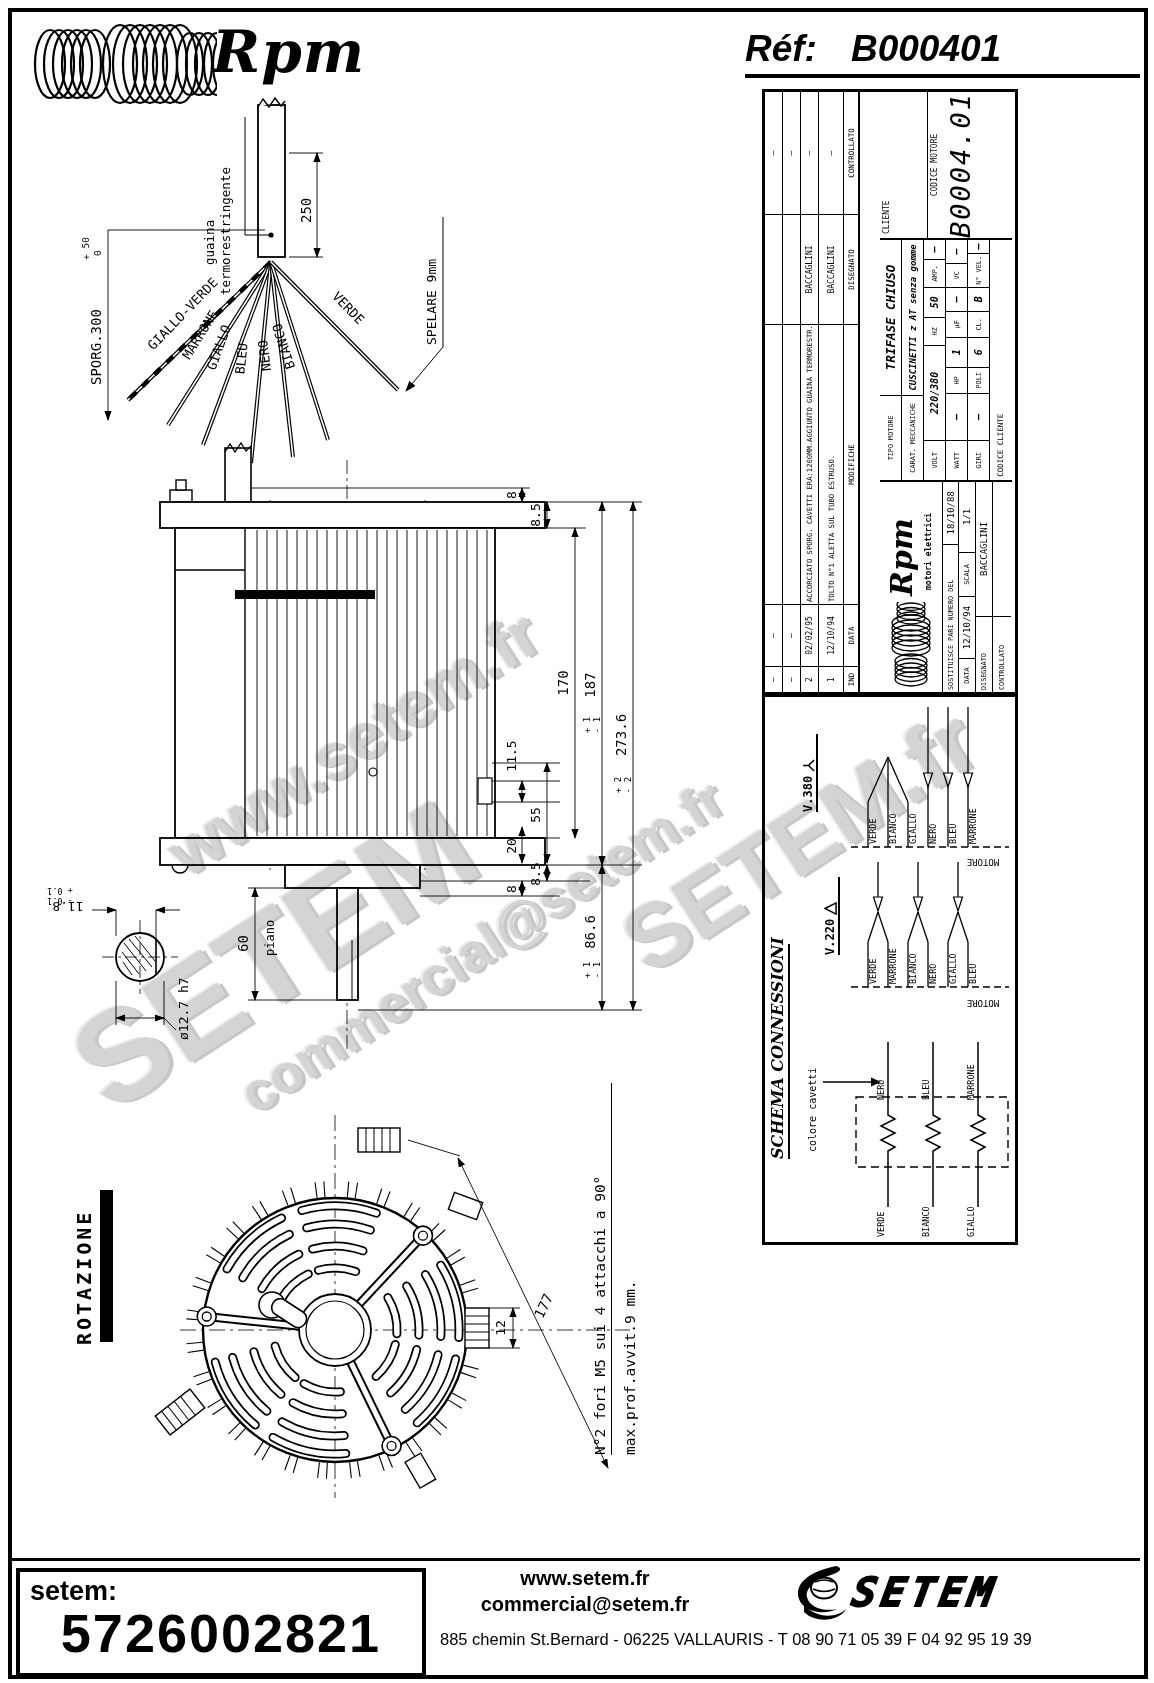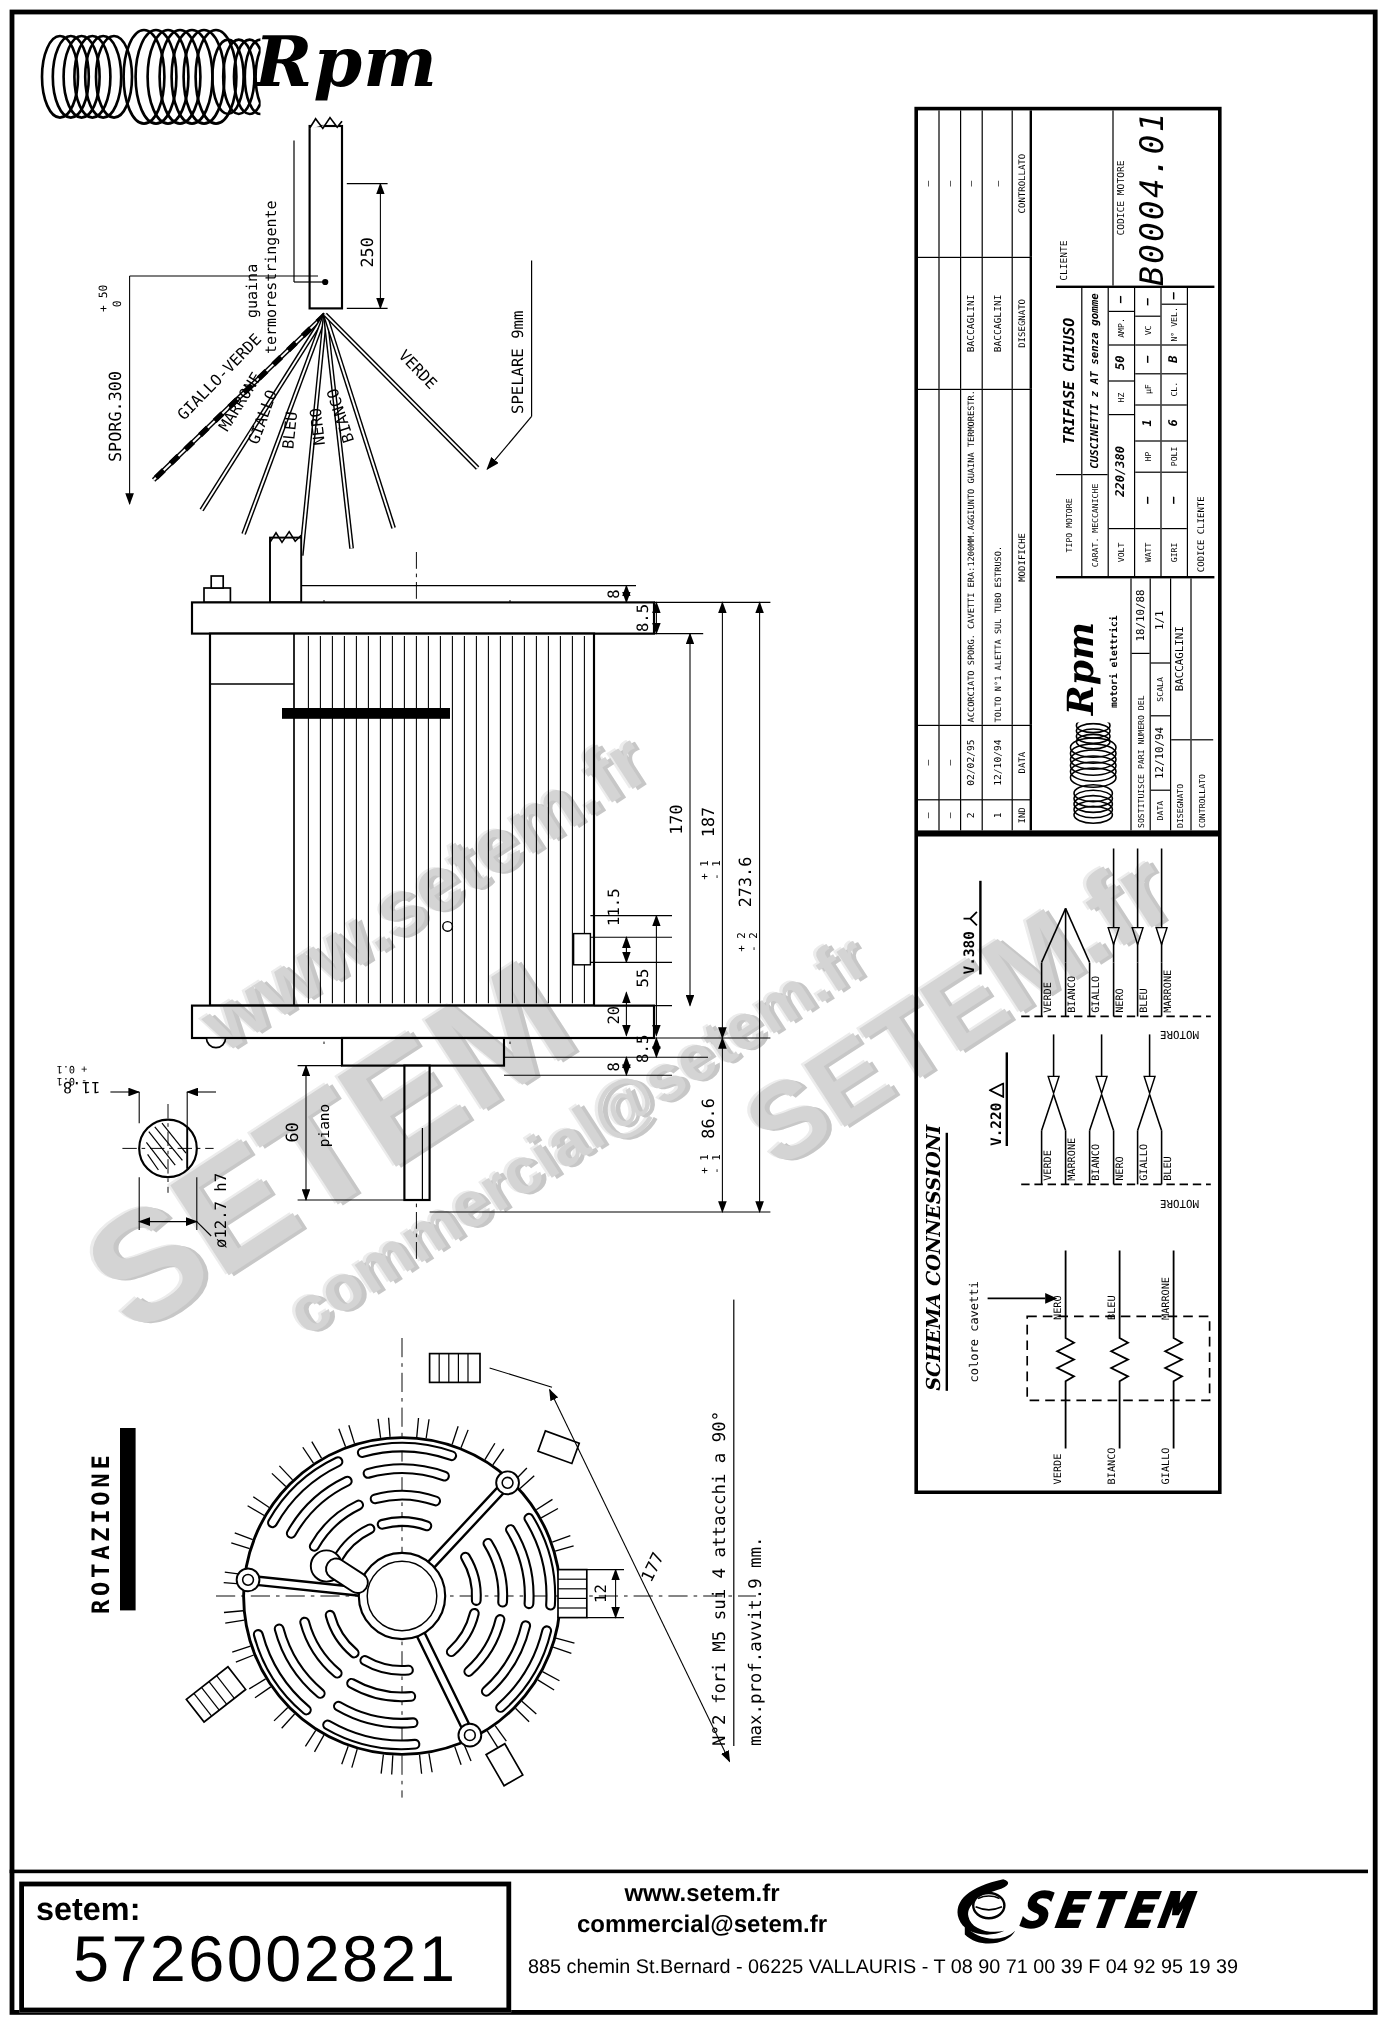--- a/index.html
+++ b/index.html
@@ -43,21 +43,21 @@
   #sc{position:absolute;left:762px;top:695px;width:250px;height:545px;border:3px solid #000;
       border-top-width:2px;box-sizing:content-box;z-index:5;background:transparent;}
   .scl{font-size:12px;font-weight:bold;display:flex;align-items:flex-end;gap:4px;
        border-bottom:2px solid #000;padding-bottom:1px;}
   
   #ft-line{position:absolute;left:8px;top:1558px;width:1132px;height:0;border-top:3px solid #000;}
   #ft-code{position:absolute;left:16px;top:1568px;width:402px;height:101px;border:4px solid #000;
            background:#fff;font-family:"Liberation Sans",sans-serif;z-index:6;}
   #ft-code .cl{position:absolute;left:10px;top:4px;font-size:27px;font-weight:bold;}
   #ft-code .cv{position:absolute;left:0;right:0;top:30px;text-align:center;font-size:54px;
-               font-weight:normal;letter-spacing:2px;}
+               font-weight:bold;letter-spacing:2px;}
   #ft-mid{position:absolute;left:430px;top:1565px;width:310px;text-align:center;
           font-family:"Liberation Sans",sans-serif;font-weight:bold;font-size:20px;line-height:26px;}
   #ft-addr{position:absolute;left:440px;top:1630px;width:620px;font-family:"Liberation Sans",sans-serif;
            font-size:16.5px;white-space:nowrap;}
 </style>
 </head>
 <body>
 
 <div id="sheet">
   <div id="frame"></div>
@@ -84,20 +84,24 @@
       <ellipse cx="128" cy="42" rx="17" ry="39" fill="none" stroke="#000" stroke-width="2.2"></ellipse>
       <ellipse cx="138" cy="42" rx="17" ry="39" fill="none" stroke="#000" stroke-width="2.2"></ellipse>
       <ellipse cx="148" cy="42" rx="17" ry="39" fill="none" stroke="#000" stroke-width="2.2"></ellipse>
       <ellipse cx="158" cy="42" rx="13" ry="31" fill="none" stroke="#000" stroke-width="2.2"></ellipse>
       <ellipse cx="167" cy="42" rx="13" ry="31" fill="none" stroke="#000" stroke-width="2.2"></ellipse>
       <ellipse cx="176" cy="42" rx="13" ry="31" fill="none" stroke="#000" stroke-width="2.2"></ellipse>
       <ellipse cx="185" cy="42" rx="13" ry="31" fill="none" stroke="#000" stroke-width="2.2"></ellipse>
       <ellipse cx="194" cy="42" rx="13" ry="31" fill="none" stroke="#000" stroke-width="2.2"></ellipse>
     </svg>
   <div id="hdr-brand">Rpm</div>
+  <div id="hdr-ref">
+    <span>Réf:</span>
+    <span>B000401</span>
+  </div>
 
   <div class="wm" style="left:140px;top:705px;font-size:66px;">www.setem.fr</div>
   <div class="wm" style="left:50px;top:880px;font-size:130px;">SETEM</div>
   <div class="wm" style="left:200px;top:915px;font-size:54px;">commercial@setem.fr</div>
   <div class="wm" style="left:600px;top:790px;font-size:90px;">SETEM.fr</div>
 
   <svg class="abs" style="left:40px;top:95px" width="430" height="390" viewBox="0 0 430 390">
 
     <rect x="218" y="10" width="27" height="152" fill="#fff" stroke="#000" stroke-width="1.8"></rect>
     <polyline points="218,12 223,4 229,12 235,3 241,11 245,6" fill="#fff" stroke="#000" stroke-width="1.4"></polyline>
@@ -712,14 +716,14 @@
   <svg class="abs" style="left:790px;top:1562px" width="270" height="62" viewBox="0 0 270 62">
     <g>
       <path d="M46,4 C18,10 4,22 9,37 C13,49 32,54 47,47 C33,50 19,45 17,35 C15,25 28,17 41,13 C51,10 53,6 46,4 Z" fill="#000"></path>
       <path d="M14,42 C24,56 46,57 56,47 C50,59 26,62 14,50 Z" fill="#000"></path>
       <ellipse cx="34" cy="26" rx="13" ry="10.5" fill="#fff" stroke="#000" stroke-width="2"></ellipse>
       <path d="M25,20 q9,-4 18,0" fill="none" stroke="#000" stroke-width="1.4"></path>
       <path d="M23,27 q11,5 22,0" fill="none" stroke="#000" stroke-width="1.4"></path>
     </g>
     <text x="68" y="44" transform="skewX(-10)" font-family="Liberation Sans,sans-serif" font-style="italic" font-weight="bold" font-size="40" letter-spacing="5" fill="#fff" stroke="#000" stroke-width="1.8">SETEM</text>
   </svg>
-  <div id="ft-addr">885 chemin St.Bernard  -  06225 VALLAURIS  -  T 08 90 71 00 39   F 04 92 95 19 39</div>
+  <div id="ft-addr">885 chemin St.Bernard  -  06225 VALLAURIS  -  T 08 90 71 05 39   F 04 92 95 19 39</div>
 </div>
 
 </body></html>

